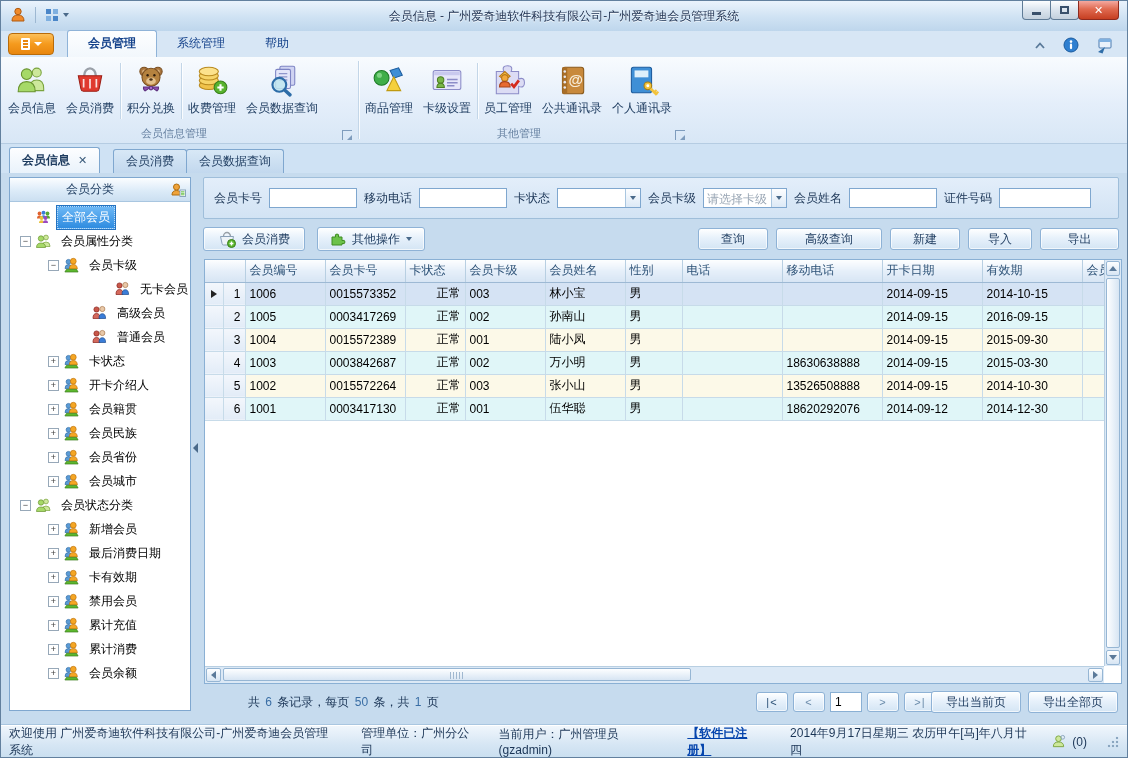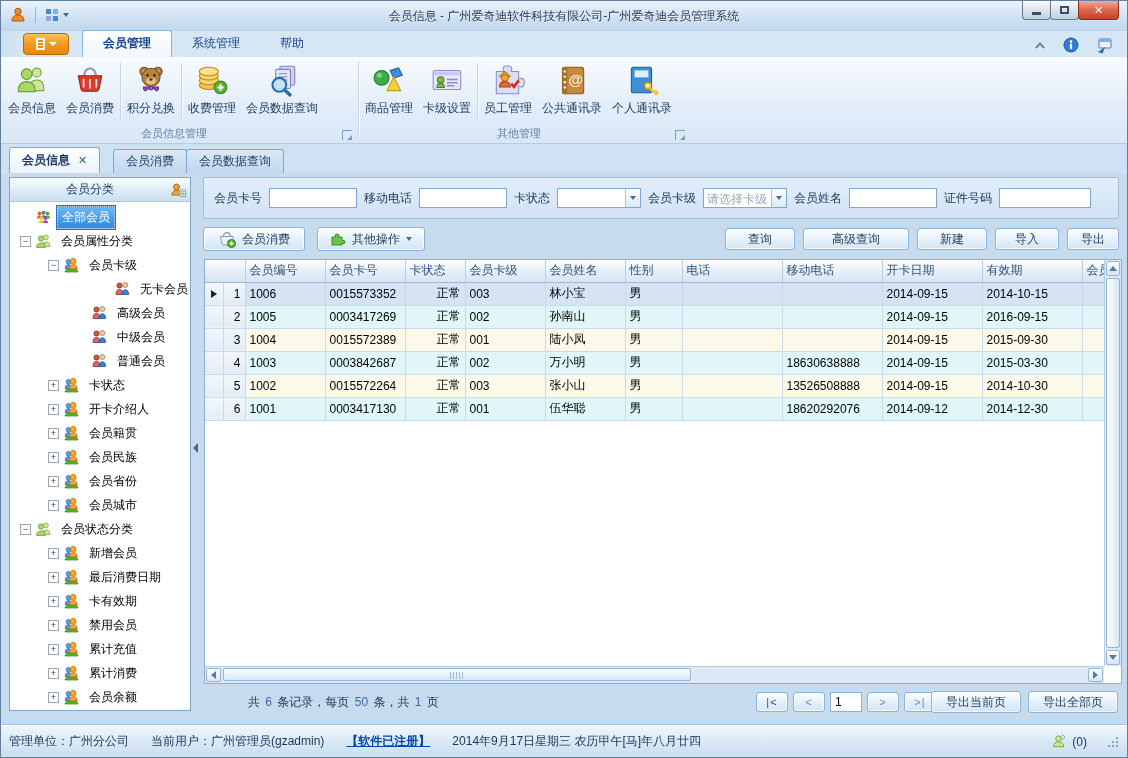--- a/index.html
+++ b/index.html
@@ -19,21 +19,21 @@
   .win-btn { width:29px; height:19px; border:1px solid #5f7b96; border-top:none;
     border-radius:0 0 4px 4px; margin-left:-1px;
     background:linear-gradient(#fdfeff,#dde6ef 45%,#c3d0dd);
     display:flex; align-items:center; justify-content:center; color:#39506b; font-size:10px; }
   .win-btn.close { width:41px; background:linear-gradient(#f4a9a0,#e06a50 45%,#c63f22);
     border-color:#8e2a1e; color:#fff; font-weight:bold; font-size:11px; }
   .glyph-min { width:9px; height:3px; background:#39506b; margin-top:6px; }
   .glyph-restore { width:9px; height:8px; border:2px solid #39506b; }
 
   
-  .tabrow { position:absolute; top:30px; left:15px; right:0; height:26px; background:#d7e6f5; }
+  .tabrow { position:absolute; top:30px; left:0; right:0; height:26px; background:#d7e6f5; }
   .appbtn { position:absolute; left:7px; top:2px; width:46px; height:22px; border-radius:4px;
     background:linear-gradient(#fcc05a,#f59a1d 50%,#e8860e);
     border:1px solid #b86b0a; display:flex; align-items:center; justify-content:center; gap:4px; }
   .appbtn .pagegl { width:9px; height:12px; background:#fff; border-radius:1px;
     box-shadow:inset 0 -2px 0 #e8860e00; position:relative; }
   .appbtn .pagegl::before { content:""; position:absolute; left:2px; top:2px; width:5px; height:1.5px;
     background:#e8860e; box-shadow:0 3px 0 #e8860e, 0 6px 0 #e8860e; }
   .caret { width:0; height:0; border-left:4px solid transparent; border-right:4px solid transparent;
     border-top:4px solid #fff; }
   .rtabs { position:absolute; left:66px; top:0; height:26px; display:flex; align-items:flex-end; }
@@ -497,32 +497,20 @@
           <div class="tree-item" style="padding-left: 66px;">
             <span class="exp-space"></span>
             <span class="ticon">
               <svg width="17" height="16" viewBox="0 0 16 16">
                 <circle cx="5" cy="4.5" r="2.6" fill="#c8584a" stroke="#88201a" stroke-width=".7"></circle>
                 <path d="M1.5 13 q0-4.5 3.5-4.5 t3.5 4.5 v.5 h-7 z" fill="#d4695c" stroke="#88201a" stroke-width=".7"></path>
                 <circle cx="10.8" cy="4" r="2.6" fill="#e8c8a8" stroke="#a8764a" stroke-width=".7"></circle>
                 <path d="M7.5 13.5 q0-4.8 3.3-4.8 t3.3 4.8 z" fill="#3a7dd8" stroke="#1d4c8e" stroke-width=".7"></path>
               </svg>
             </span>
-            <span class="tlabel">中级会员</span>
-          </div>
-          <div class="tree-item" style="padding-left: 66px;">
-            <span class="exp-space"></span>
-            <span class="ticon">
-              <svg width="17" height="16" viewBox="0 0 16 16">
-                <circle cx="5" cy="4.5" r="2.6" fill="#c8584a" stroke="#88201a" stroke-width=".7"></circle>
-                <path d="M1.5 13 q0-4.5 3.5-4.5 t3.5 4.5 v.5 h-7 z" fill="#d4695c" stroke="#88201a" stroke-width=".7"></path>
-                <circle cx="10.8" cy="4" r="2.6" fill="#e8c8a8" stroke="#a8764a" stroke-width=".7"></circle>
-                <path d="M7.5 13.5 q0-4.8 3.3-4.8 t3.3 4.8 z" fill="#3a7dd8" stroke="#1d4c8e" stroke-width=".7"></path>
-              </svg>
-            </span>
             <span class="tlabel">普通会员</span>
           </div>
           <div class="tree-item" style="padding-left: 38px;">
             <span class="expander">+</span>
             <span class="ticon">
               <svg width="17" height="16" viewBox="0 0 16 16">
                 <circle cx="5" cy="4.8" r="2.4" fill="#5b9bd5" stroke="#2f6da8" stroke-width=".7"></circle>
                 <path d="M1.5 11.5 q0-4 3.5-4 t3.5 4 z" fill="#5b9bd5" stroke="#2f6da8" stroke-width=".7"></path>
                 <circle cx="9.8" cy="4.2" r="2.9" fill="#f5a623" stroke="#c07610" stroke-width=".7"></circle>
                 <path d="M5.8 12 q0-4.5 4-4.5 t4 4.5 z" fill="#f5a623" stroke="#c07610" stroke-width=".7"></path>
@@ -754,21 +742,21 @@
         </div>
         <div class="spacer"></div>
         <div class="btn" style="width:70px">查询</div>
         <div class="gap" style="width:8px"></div>
         <div class="btn" style="width:106px">高级查询</div>
         <div class="gap" style="width:8px"></div>
         <div class="btn" style="width:70px">新建</div>
         <div class="gap" style="width:8px"></div>
         <div class="btn" style="width:64px">导入</div>
         <div class="gap" style="width:8px"></div>
-        <div class="btn" style="width:52px">导出</div>
+        <div class="btn" style="width:79px">导出</div>
       </div>
 
       <div class="grid">
         <div class="grid-inner">
           <table class="g" id="grid-table">
               <colgroup>
                 <col style="width: 18px;">
                 <col style="width: 22px;">
                 <col style="width: 80px;">
                 <col style="width: 80px;">
@@ -926,20 +914,21 @@
         <span class="pexport">
           <span class="btn" style="height:22px">导出当前页</span>
           <span class="btn" style="height:22px">导出全部页</span>
         </span>
       </div>
 
     </div>
   </div>
 
   <div class="statusbar">
+    <span>欢迎使用 广州爱奇迪软件科技有限公司-广州爱奇迪会员管理系统</span>
     <span>管理单位：广州分公司</span>
     <span>当前用户：广州管理员(gzadmin)</span>
     <span class="lnk">【软件已注册】</span>
     <span>2014年9月17日星期三 农历甲午[马]年八月廿四</span>
     <span class="right">
       <span>
         <svg width="15" height="15" viewBox="0 0 16 16">
             <circle cx="8" cy="5" r="3" fill="#cde89b" stroke="#7aa43e"></circle>
             <path d="M2.5 13.5 q0-5 5.5-5 t5.5 5 z" fill="#cde89b" stroke="#7aa43e"></path>
             <circle cx="12.5" cy="3.5" r="2" fill="none" stroke="#8aa4bc"></circle>

